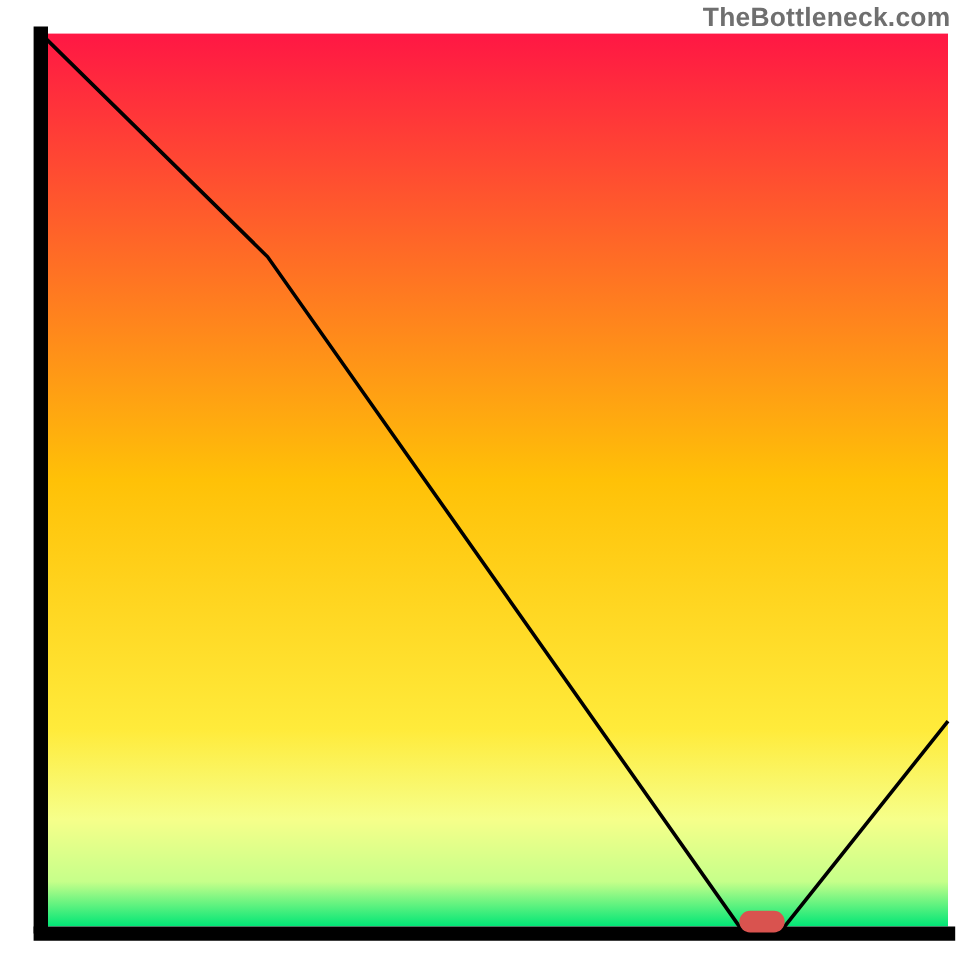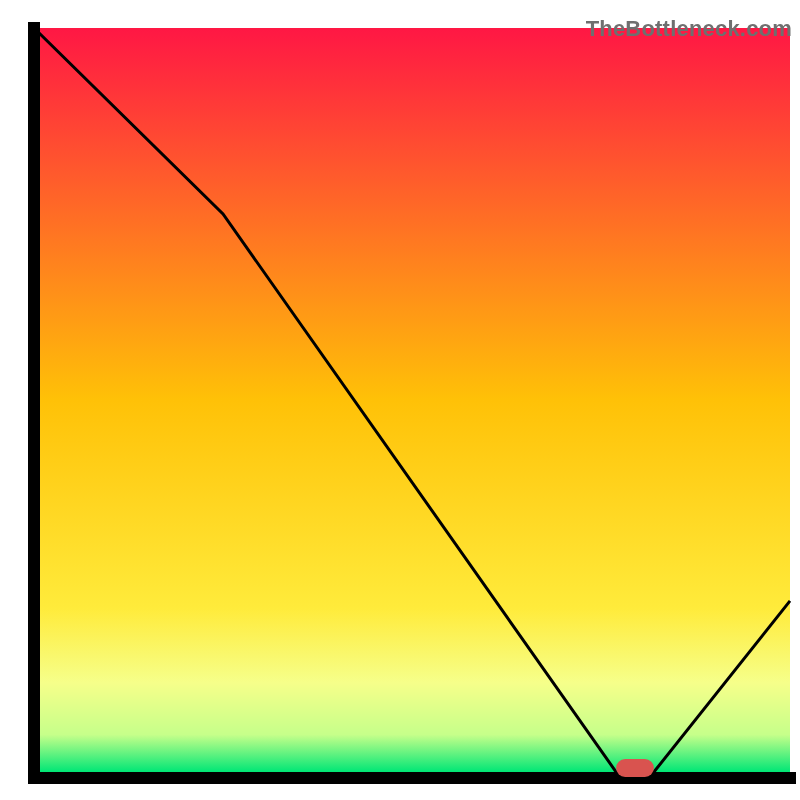--- a/index.html
+++ b/index.html
@@ -10,21 +10,21 @@
     background: #ffffff;
     font-family: Arial, Helvetica, sans-serif;
   }
   .container {
     position: relative;
     width: 800px;
     height: 800px;
   }
   .watermark {
     position: absolute;
-    top: 16px;
+    top: 2px;
     right: 8px;
     font-size: 22px;
     font-weight: 600;
     color: #6f6f6f;
     letter-spacing: 0.2px;
     user-select: none;
   }
   svg.chart {
     display: block;
   }

